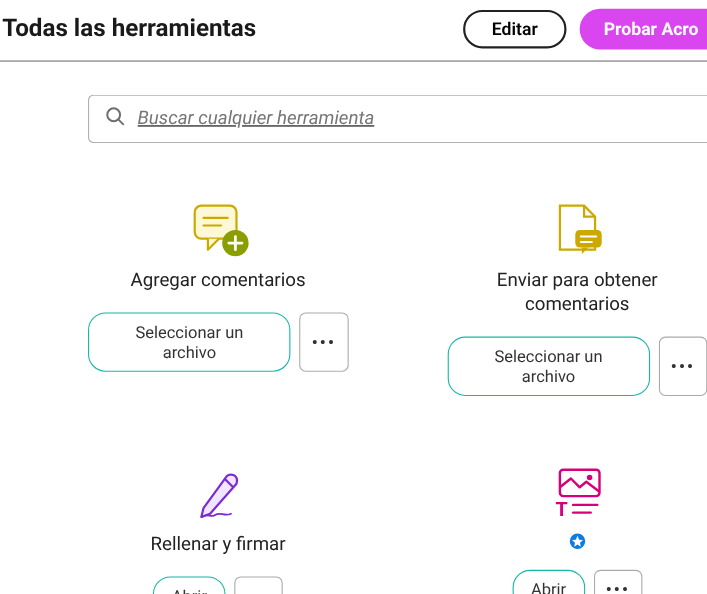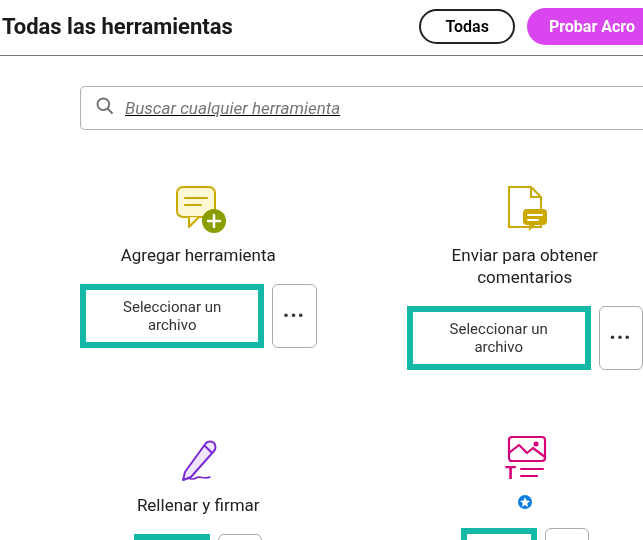--- a/index.html
+++ b/index.html
@@ -105,23 +105,23 @@
       display: flex;
       align-items: center;
       gap: 6px;
     }
     .tool-actions {
       display: flex;
       gap: 8px;
       margin-top: 12px;
     }
     .btn-outline {
-      border: 6px solid #14b8a6;
-      background: #fff;
-      border-radius: 0;
+      border: 1px solid #14b8a6;
+      background: #fff;
+      border-radius: 16px;
       padding: 8px 16px;
       font-size: 15px;
       color: #333;
       cursor: pointer;
     }
     .btn-more {
       border: 1px solid #aaa;
       background: #fff;
       border-radius: 6px;
       padding: 8px 10px;
@@ -137,21 +137,21 @@
       width: 16px;
       height: 16px;
     }
   </style>
 </head>
 <body>
 
 <div class="header">
   <div class="header-title">Todas las herramientas</div>
   <div class="header-actions">
-    <button class="btn-close">Todas</button>
+    <button class="btn-close">Editar</button>
     <button class="btn-try">Probar Acro</button>
   </div>
 </div>
 
 <div class="search-wrap">
   <div class="search-box">
     <span>
       <svg width="20" height="20" viewBox="0 0 24 24" fill="none" stroke="#6e6e6e" stroke-width="2.2">
         <circle cx="10" cy="10" r="7"></circle>
         <line x1="15" y1="15" x2="21" y2="21"></line>
@@ -168,21 +168,21 @@
       <svg width="62" height="56" viewBox="0 0 62 56">
         <rect x="10" y="6" width="38" height="30" rx="6" fill="#fff8d6" stroke="#cba900" stroke-width="2"></rect>
         <path d="M22 36 L22 46 L32 36" fill="#fff8d6" stroke="#cba900" stroke-width="2" stroke-linejoin="round"></path>
         <line x1="18" y1="17" x2="40" y2="17" stroke="#cba900" stroke-width="2" stroke-linecap="round"></line>
         <line x1="18" y1="24" x2="34" y2="24" stroke="#cba900" stroke-width="2" stroke-linecap="round"></line>
         <circle cx="47" cy="40" r="12" fill="#8a9e00"></circle>
         <line x1="47" y1="34" x2="47" y2="46" stroke="#fff" stroke-width="2.5" stroke-linecap="round"></line>
         <line x1="41" y1="40" x2="53" y2="40" stroke="#fff" stroke-width="2.5" stroke-linecap="round"></line>
       </svg>
     </div>
-    <div class="tool-title">Agregar herramienta</div>
+    <div class="tool-title">Agregar comentarios</div>
     <div class="tool-actions">
       <button class="btn-outline">Seleccionar un archivo</button>
       <button class="btn-more">•••</button>
     </div>
   </div>
 
   <div class="tool-card">
     <div class="tool-icon">
       <svg width="60" height="56" viewBox="0 0 60 56">
         <path d="M14 6 L36 6 L46 16 L46 46 L14 46 Z" fill="#fff" stroke="#cba900" stroke-width="2"></path>

